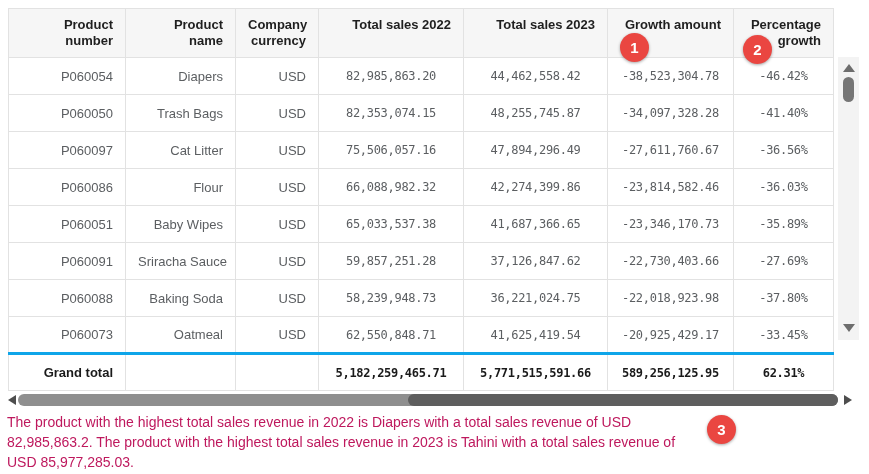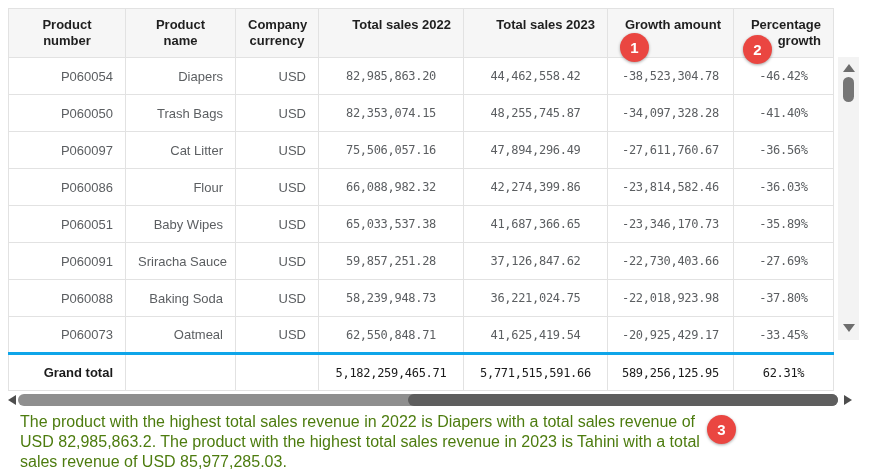--- a/index.html
+++ b/index.html
@@ -11,32 +11,32 @@
   table.report{
     position:absolute;left:8px;top:8px;width:825px;
     border-collapse:collapse;table-layout:fixed;background:#fff;
   }
   table.report th,table.report td{
     border:1px solid #e2e2e2;box-sizing:border-box;overflow:hidden;white-space:nowrap;
   }
   table.report th{
     background:#f6f6f6;color:#1f1f1f;font-size:13px;font-weight:700;
     height:49px;padding:8px 12px 0 12px;vertical-align:top;line-height:16px;
-    text-align:center;white-space:normal;
+    text-align:right;white-space:normal;
   }
   table.report th.h-num{text-align:right;}
   table.report td{height:37px;padding:0 12px;vertical-align:middle;}
   td.c-text{font-size:13px;color:#5b5e61;text-align:right;}
   td.c-num{
     font-family:"DejaVu Sans Mono",monospace;font-size:12px;color:#5b5e61;
     text-align:center;letter-spacing:-0.3px;
   }
   tr.gt-row td{border-top:3px solid #0ea5e9;}
   tr.gt-row td.c-text{font-weight:700;color:#1a1a1a;font-size:13px;}
-  tr.gt-row td.c-num{font-weight:400;color:#1a1a1a;margin-left:16px;}
+  tr.gt-row td.c-num{font-weight:700;color:#1a1a1a;margin-left:16px;}
   
   .vscroll{position:absolute;left:838px;top:57px;width:21px;height:283px;background:#f3f3f3;}
   .v-up{position:absolute;left:5px;top:7px;width:0;height:0;
     border-left:6px solid transparent;border-right:6px solid transparent;
     border-bottom:8px solid #6d6d6d;}
   .v-thumb{position:absolute;left:5px;top:20px;width:11px;height:25px;
     border-radius:6px;background:#757575;}
   .v-down{position:absolute;left:5px;bottom:8px;width:0;height:0;
     border-left:6px solid transparent;border-right:6px solid transparent;
     border-top:8px solid #6d6d6d;}
@@ -47,22 +47,22 @@
     border-right:8px solid #4d4d4d;}
   .h-track{position:absolute;left:10px;right:14px;top:2px;height:12px;
     border-radius:6px;background:#8f8f8f;}
   .h-thumb{position:absolute;left:47.5%;width:52.5%;top:0;height:12px;
     border-radius:6px;background:#5e5e5e;}
   .h-right{position:absolute;right:0;top:3px;width:0;height:0;
     border-top:5px solid transparent;border-bottom:5px solid transparent;
     border-left:8px solid #4d4d4d;}
   
   .summary{
-    position:absolute;left:20px;top:412px;width:697px;
-    font-size:16px;line-height:20px;color:#4d7c0f;
+    position:absolute;left:7px;top:412px;width:697px;
+    font-size:14px;line-height:20px;color:#be185d;
   }
   
   .badge{
     position:absolute;width:29px;height:29px;border-radius:50%;
     background:#ea4641;color:#fff;font-size:15px;font-weight:700;
     display:flex;align-items:center;justify-content:center;
     box-shadow:0 1px 3px rgba(0,0,0,.35);
   }
   .badge-1{left:620px;top:33px;}
   .badge-2{left:743px;top:35px;}

